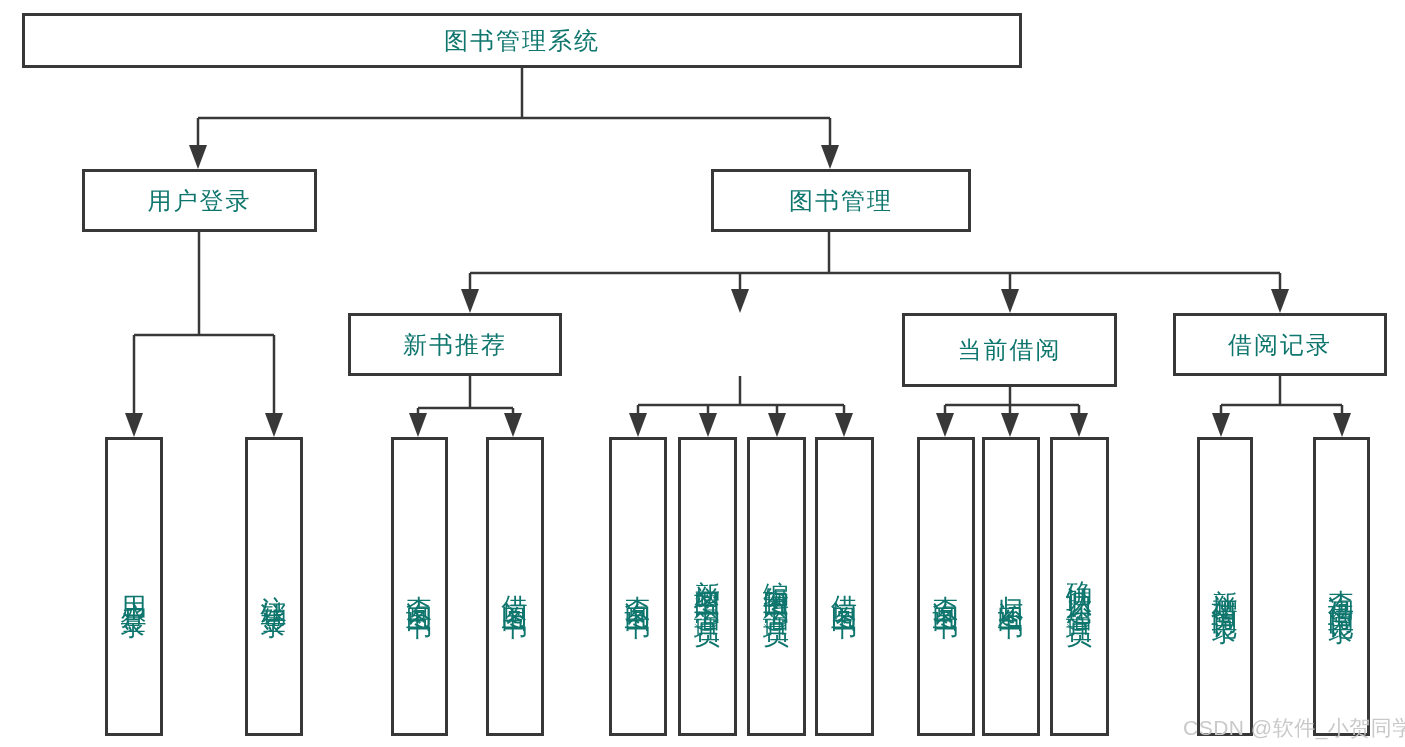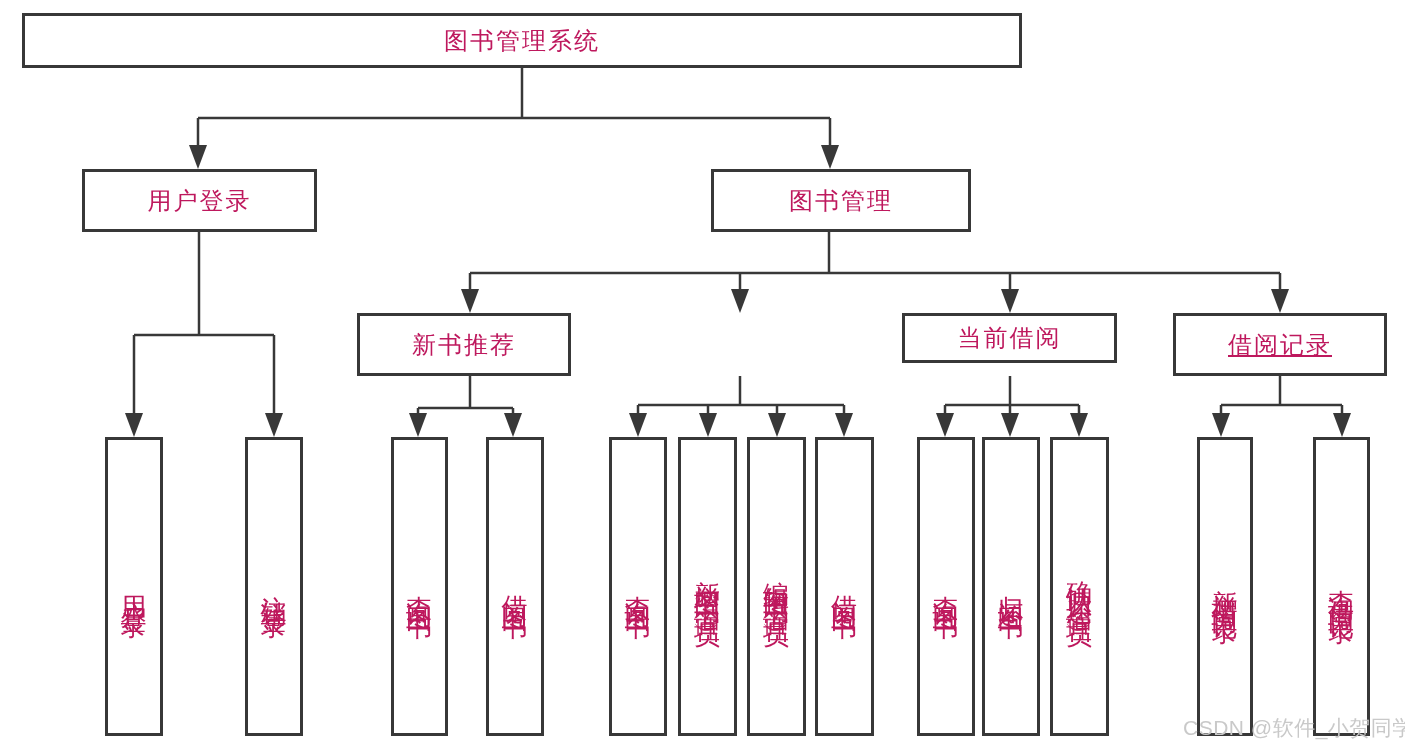--- a/index.html
+++ b/index.html
@@ -10,21 +10,21 @@
     font-family:"Liberation Sans", sans-serif;
     overflow:hidden;
   }
   #connectors{position:absolute;left:0;top:0;width:1405px;height:747px;}
   .node{
     position:absolute;
     background:#ffffff;
     border:3px solid #383838;
     box-sizing:border-box;
     display:flex;align-items:center;justify-content:center;
-    color:#be185d;
+    color:#0f766e;
     text-align:center;
   }
   .h-node{font-size:24px;letter-spacing:2px;line-height:1;}
   .v-node{
     writing-mode:vertical-rl;
     text-orientation:mixed;
     font-size:26px;
     letter-spacing:6px;
     line-height:1;
   }
@@ -109,23 +109,23 @@
       <polygon points="1212,413 1230,413 1221,437"></polygon>
       <polygon points="1333,413 1351,413 1342,437"></polygon>
     </g>
   </svg>
 
   <div class="node h-node" style="left:22px;top:13px;width:1000px;height:55px;">图书管理系统</div>
 
   <div class="node h-node" style="left:82px;top:169px;width:235px;height:63px;">用户登录</div>
   <div class="node h-node" style="left:711px;top:169px;width:260px;height:63px;">图书管理</div>
 
-  <div class="node h-node" style="left:357px;top:313px;width:214px;height:63px;">新书推荐</div>
-  <div class="node h-node" style="left:902px;top:313px;width:215px;height:50px;">当前借阅</div>
-  <div class="node h-node" style="left:1173px;top:313px;width:214px;height:63px;text-decoration:underline;">借阅记录</div>
+  <div class="node h-node" style="left:348px;top:313px;width:214px;height:63px;">新书推荐</div>
+  <div class="node h-node" style="left:902px;top:313px;width:215px;height:74px;">当前借阅</div>
+  <div class="node h-node" style="left:1173px;top:313px;width:214px;height:63px;">借阅记录</div>
 
   <div class="node v-node" style="left:105px;top:437px;width:58px;height:299px;">用户登录</div>
   <div class="node v-node" style="left:245px;top:437px;width:58px;height:299px;">注销登录</div>
 
   <div class="node v-node" style="left:391px;top:437px;width:57px;height:299px;">查询图书</div>
   <div class="node v-node" style="left:486px;top:437px;width:58px;height:299px;">借阅图书</div>
 
   <div class="node v-node" style="left:609px;top:437px;width:58px;height:299px;">查询图书</div>
   <div class="node v-node" style="left:678px;top:437px;width:59px;height:299px;">新增图书（管理员）</div>
   <div class="node v-node" style="left:747px;top:437px;width:59px;height:299px;">编辑图书（管理员）</div>

